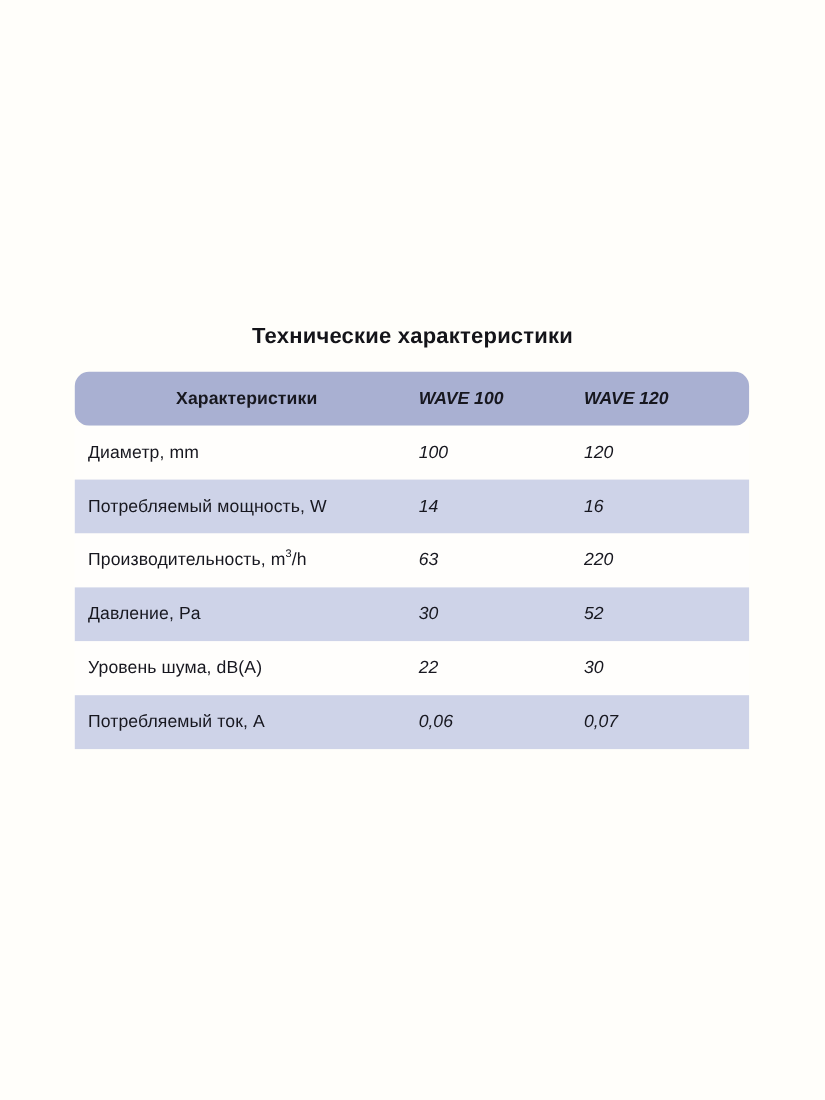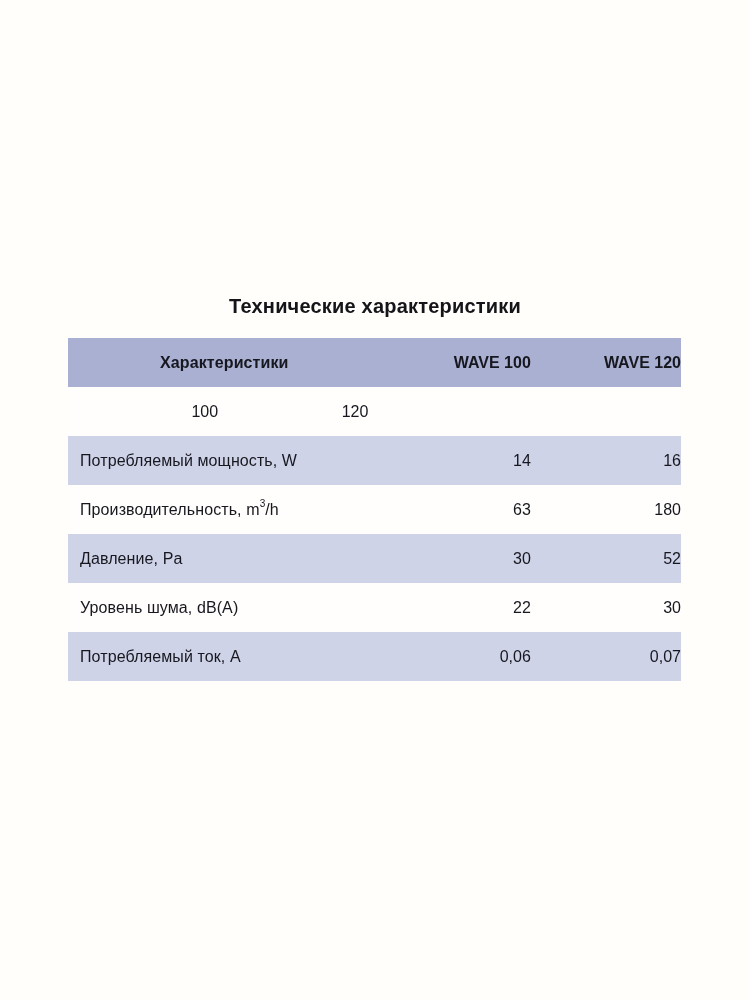--- a/index.html
+++ b/index.html
@@ -36,20 +36,21 @@
   .trow {
     display: flex;
     align-items: center;
     height: 49px;
     font-size: 16px;
     background: #fffefc;
   }
   .trow.header {
     background: #a9b0d2;
     font-weight: 700;
+    border-radius: 13px;
   }
   .trow.alt {
     background: #ced3e8;
   }
   .cell {
     box-sizing: border-box;
   }
   .cell.label {
     width: 51%;
     padding-left: 12px;
@@ -57,22 +58,23 @@
     font-weight: 500;
     letter-spacing: 0.1px;
   }
   .trow.header .cell.label {
     padding-left: 0;
     text-align: center;
     font-weight: 700;
   }
   .cell.val {
     width: 24.5%;
-    text-align: right;
+    text-align: left;
     font-weight: 500;
+    font-style: italic;
   }
   .trow.header .cell.val {
     font-weight: 700;
   }
   sup.unit-sup {
     font-size: 10px;
     line-height: 0;
     position: relative;
     top: -1px;
   }
@@ -86,34 +88,35 @@
 
   <div class="spec-table">
 
     <div class="trow header">
       <div class="cell label">Характеристики</div>
       <div class="cell val">WAVE 100</div>
       <div class="cell val">WAVE 120</div>
     </div>
 
     <div class="trow">
+      <div class="cell label">Диаметр, mm</div>
       <div class="cell val">100</div>
       <div class="cell val">120</div>
     </div>
 
     <div class="trow alt">
       <div class="cell label">Потребляемый мощность, W</div>
       <div class="cell val">14</div>
       <div class="cell val">16</div>
     </div>
 
     <div class="trow">
       <div class="cell label"><span>Производительность, m</span><sup class="unit-sup">3</sup><span>/h</span></div>
       <div class="cell val">63</div>
-      <div class="cell val">180</div>
+      <div class="cell val">220</div>
     </div>
 
     <div class="trow alt">
       <div class="cell label">Давление, Pa</div>
       <div class="cell val">30</div>
       <div class="cell val">52</div>
     </div>
 
     <div class="trow">
       <div class="cell label">Уровень шума, dB(A)</div>

